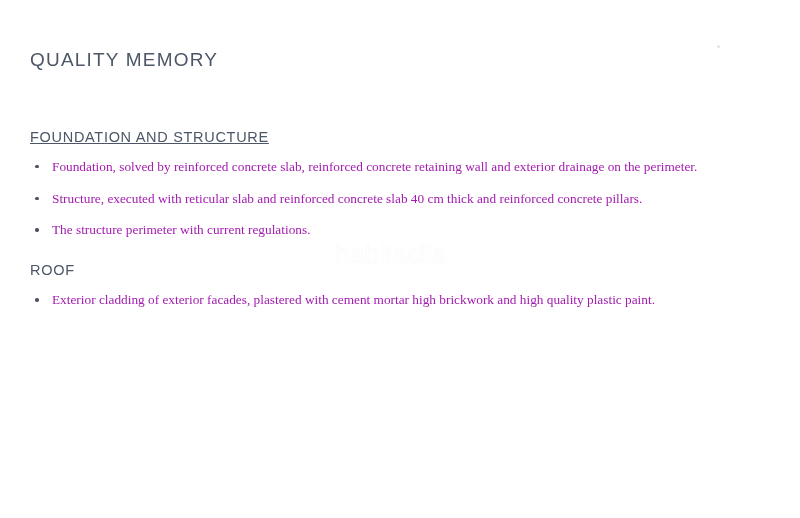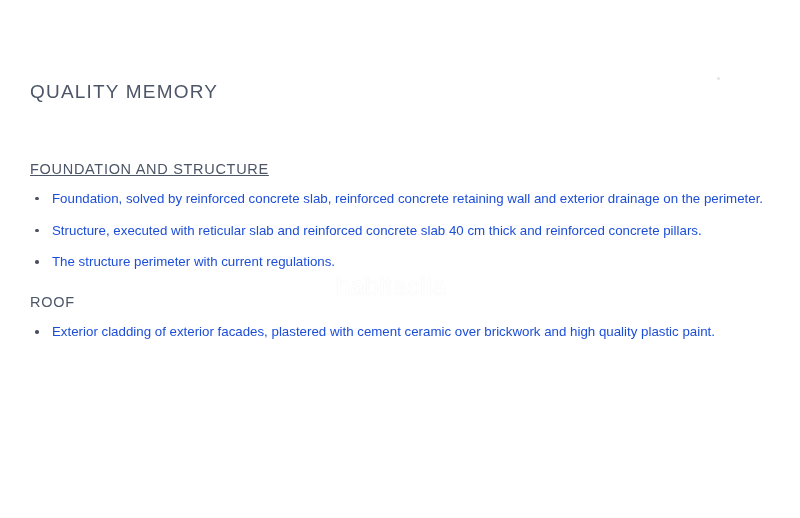--- a/index.html
+++ b/index.html
@@ -15,21 +15,20 @@
     overflow: hidden;
     position: relative;
   }
 
   .page {
     position: relative;
     width: 800px;
     height: 434px;
     box-sizing: border-box;
     padding: 40px 30px 0 30px;
-    margin-top: 32px;
   }
 
   .doc-title {
     font-size: 19px;
     letter-spacing: 1.2px;
     color: #4c5667;
     font-weight: 400;
     margin: 8px 0 0 0;
     line-height: 1.3;
   }
@@ -62,22 +61,23 @@
     margin: 0;
     padding: 0;
   }
 
   ul.bullets li {
     position: relative;
     padding-left: 22px;
     margin: 13px 0 0 0;
     font-size: 13.3px;
     line-height: 1.42;
-    color: #1d4ed8;
+    color: #a21caf;
     max-width: 745px;
+    font-family: Liberation Serif, serif;
   }
 
   ul.bullets li .bullet-dot {
     position: absolute;
     left: 5px;
     top: 7px;
     width: 3.5px;
     height: 3.5px;
     background: #4a5160;
     border-radius: 50%;
@@ -135,20 +135,20 @@
   </div>
 
   <div class="section section-roof">
     <h2 class="section-heading">ROOF</h2>
   </div>
 
   <div class="section section-facade">
     <ul class="bullets">
       <li>
         <span class="bullet-dot"></span>
-        <span>Exterior cladding of exterior facades, plastered with cement ceramic over brickwork and high quality plastic paint.</span>
+        <span>Exterior cladding of exterior facades, plastered with cement mortar high brickwork and high quality plastic paint.</span>
       </li>
     </ul>
   </div>
 
   <div class="watermark">habitaclia</div>
 
 </div>
 
 </body></html>

